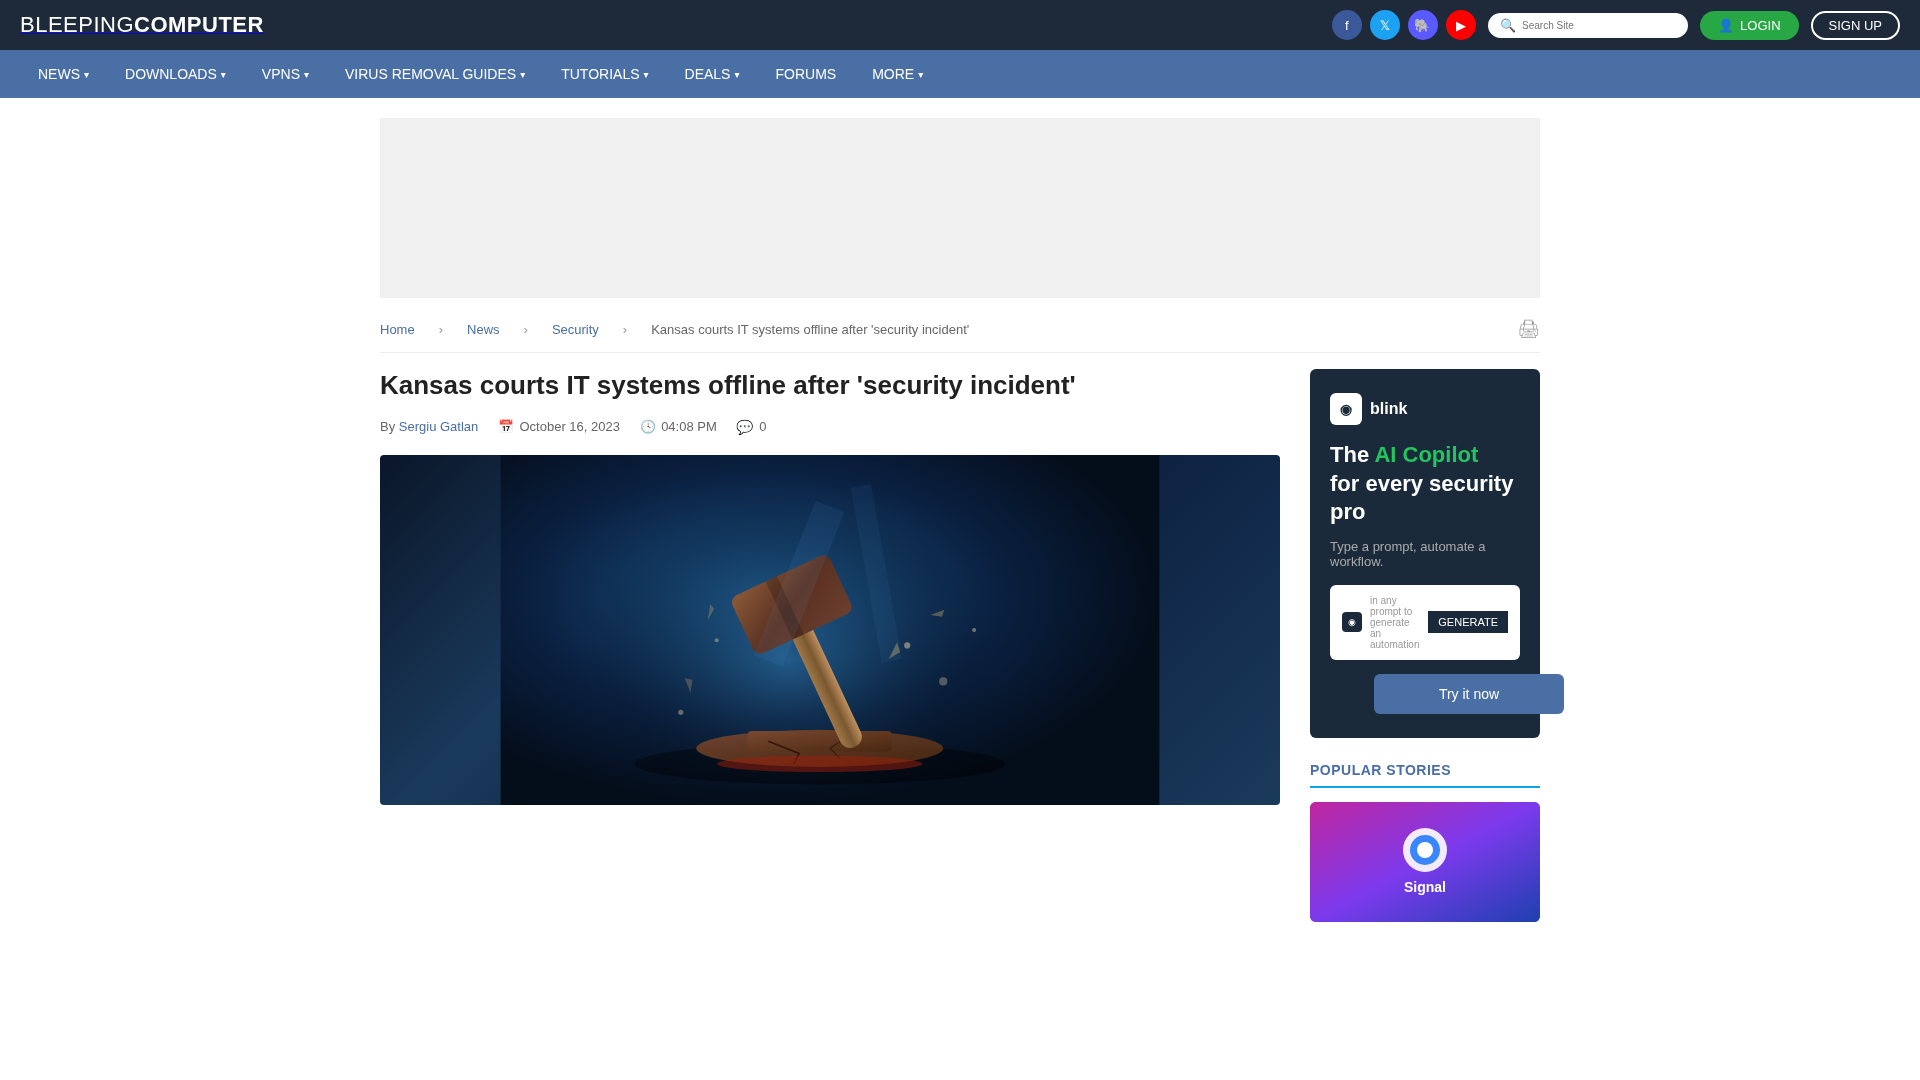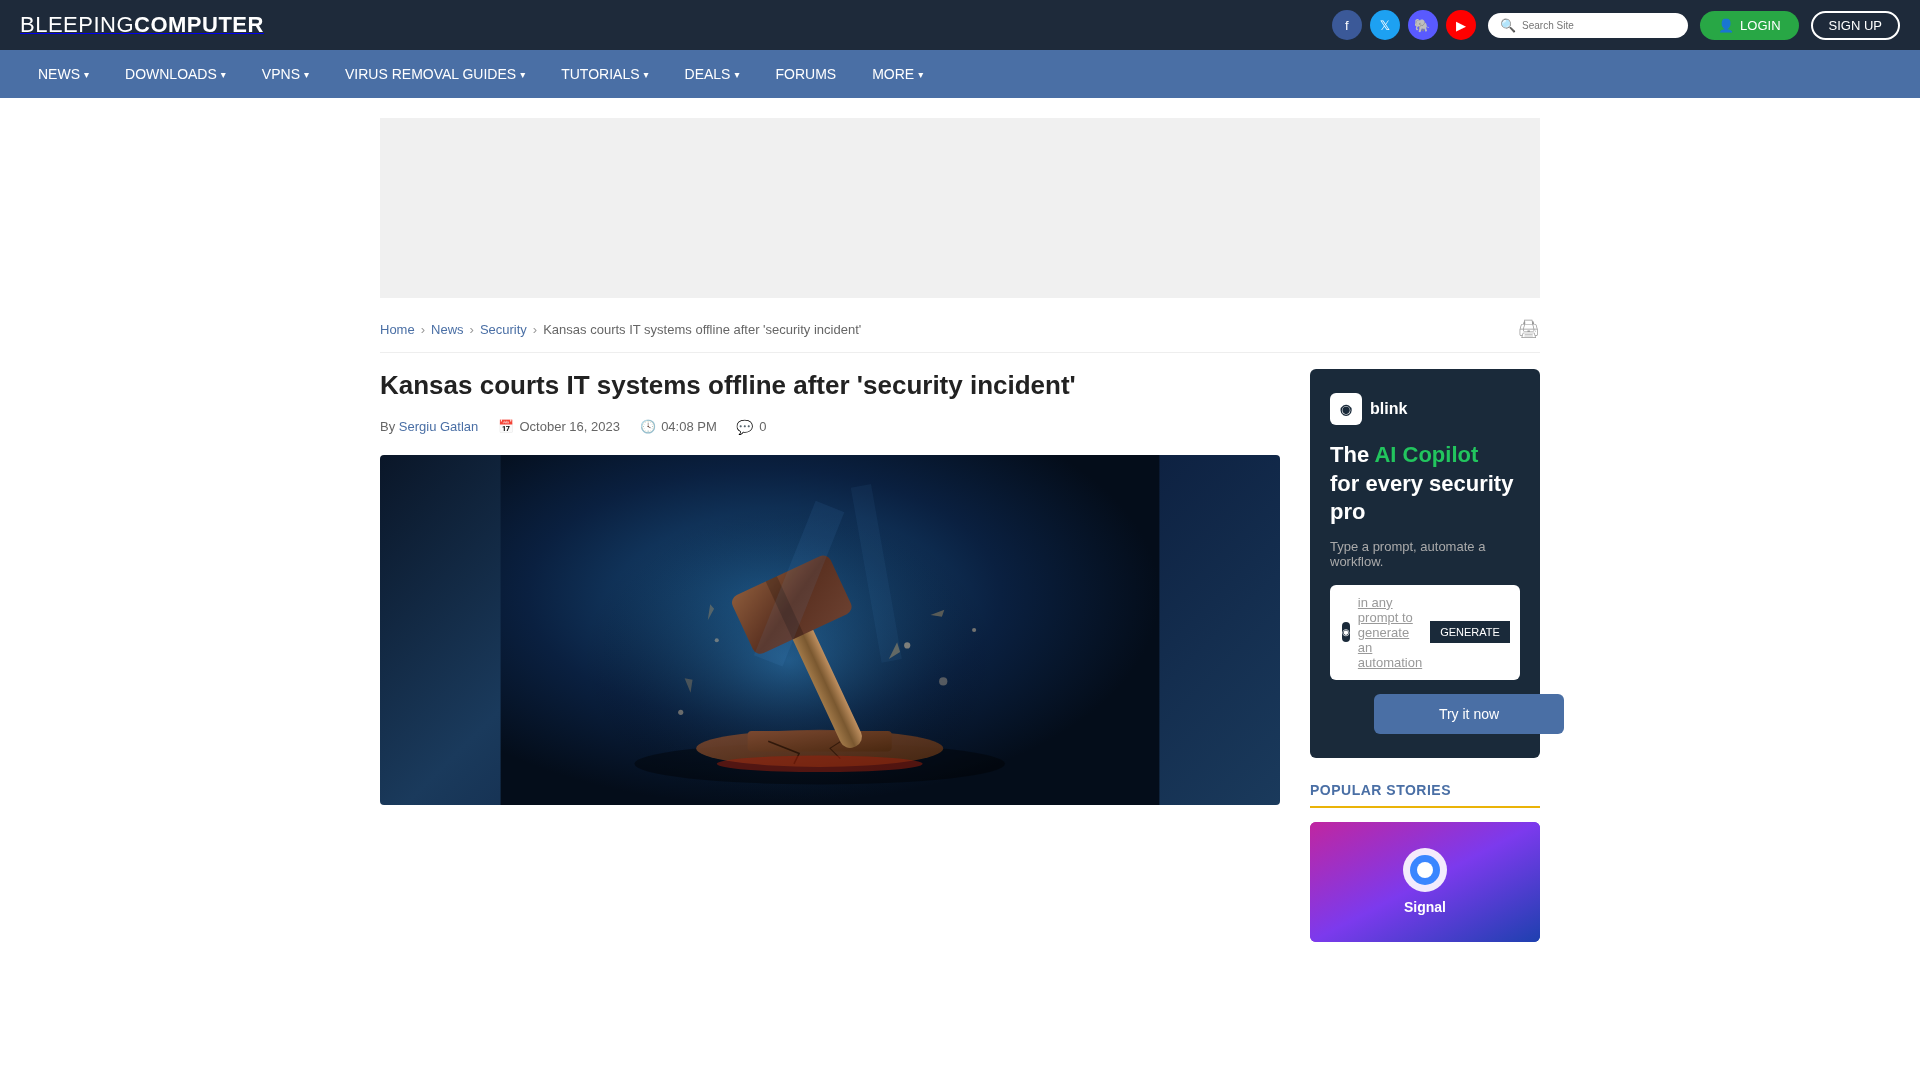--- a/index.html
+++ b/index.html
@@ -131,21 +131,21 @@
       gap: 6px;
       font-size: 13px;
       margin-bottom: 16px;
       padding-bottom: 12px;
       border-bottom: 1px solid #eee;
       justify-content: space-between;
     }
     .breadcrumb-left {
       display: flex;
       align-items: center;
-      gap: 6px;
+      gap: 24px;
     }
     .breadcrumb a { color: #4a6fa5; text-decoration: none; }
     .breadcrumb .sep { color: #999; }
     .breadcrumb .current { color: #666; }
     .print-icon { color: #999; cursor: pointer; font-size: 18px; }
 
     
     .main-layout {
       display: flex;
       gap: 30px;
@@ -248,24 +248,23 @@
       height: 20px;
       background: #1a2a3a;
       border-radius: 4px;
       display: flex;
       align-items: center;
       justify-content: center;
       color: #fff;
       font-size: 9px;
     }
     .ad-input-text {
-      font-size: 13px;
+      font-size: 10px;
       color: #999;
       flex: 1;
-      text-decoration: underline;
     }
     .ad-generate-btn {
       background: #1a2a3a;
       color: #fff;
       border: none;
       border-radius: 0;
       padding: 5px 10px;
       font-size: 11px;
       cursor: pointer;
     }
@@ -287,21 +286,21 @@
       margin-top: 10px;
     }
     .popular-title {
       font-size: 14px;
       font-weight: 700;
       color: #4a6fa5;
       text-transform: uppercase;
       letter-spacing: 0.5px;
       margin-bottom: 14px;
       padding-bottom: 8px;
-      border-bottom: 2px solid #eab308;
+      border-bottom: 2px solid #0ea5e9;
     }
     .story-card {
       width: 100%;
       height: 120px;
       background: linear-gradient(135deg, #c026a0 0%, #7c3aed 50%, #1e40af 100%);
       border-radius: 6px;
       overflow: hidden;
       position: relative;
       display: flex;
       align-items: center;

